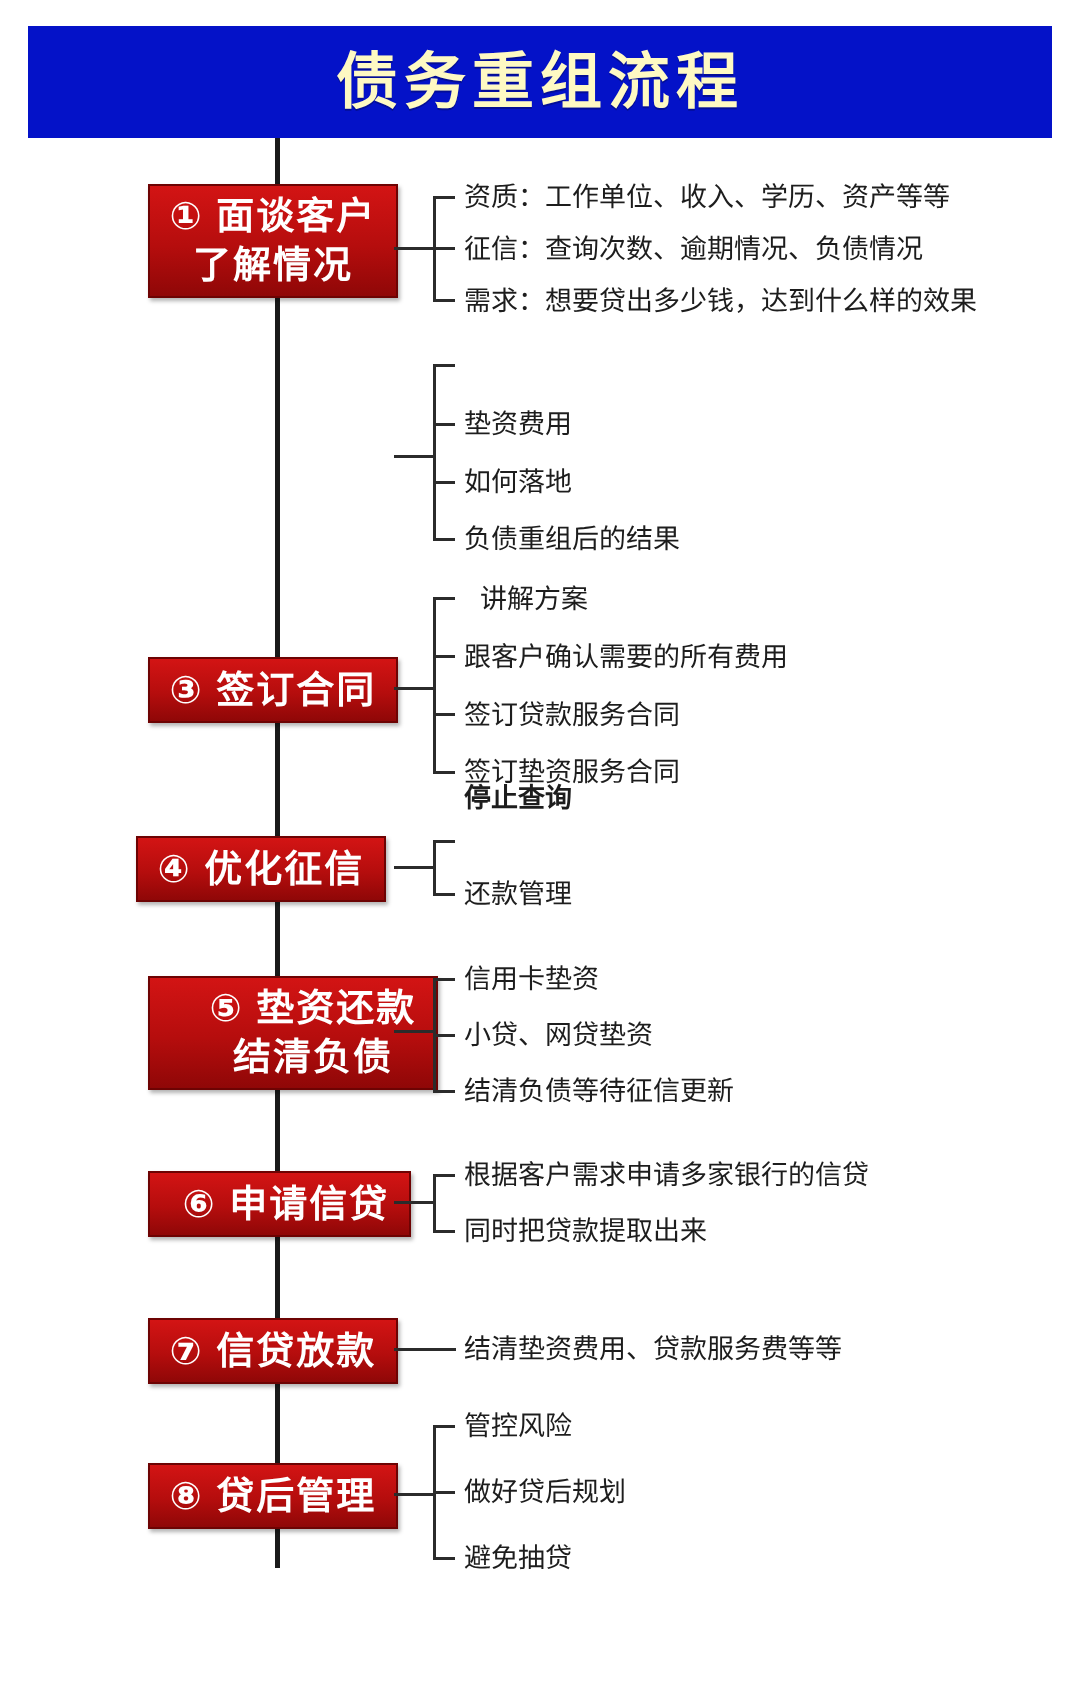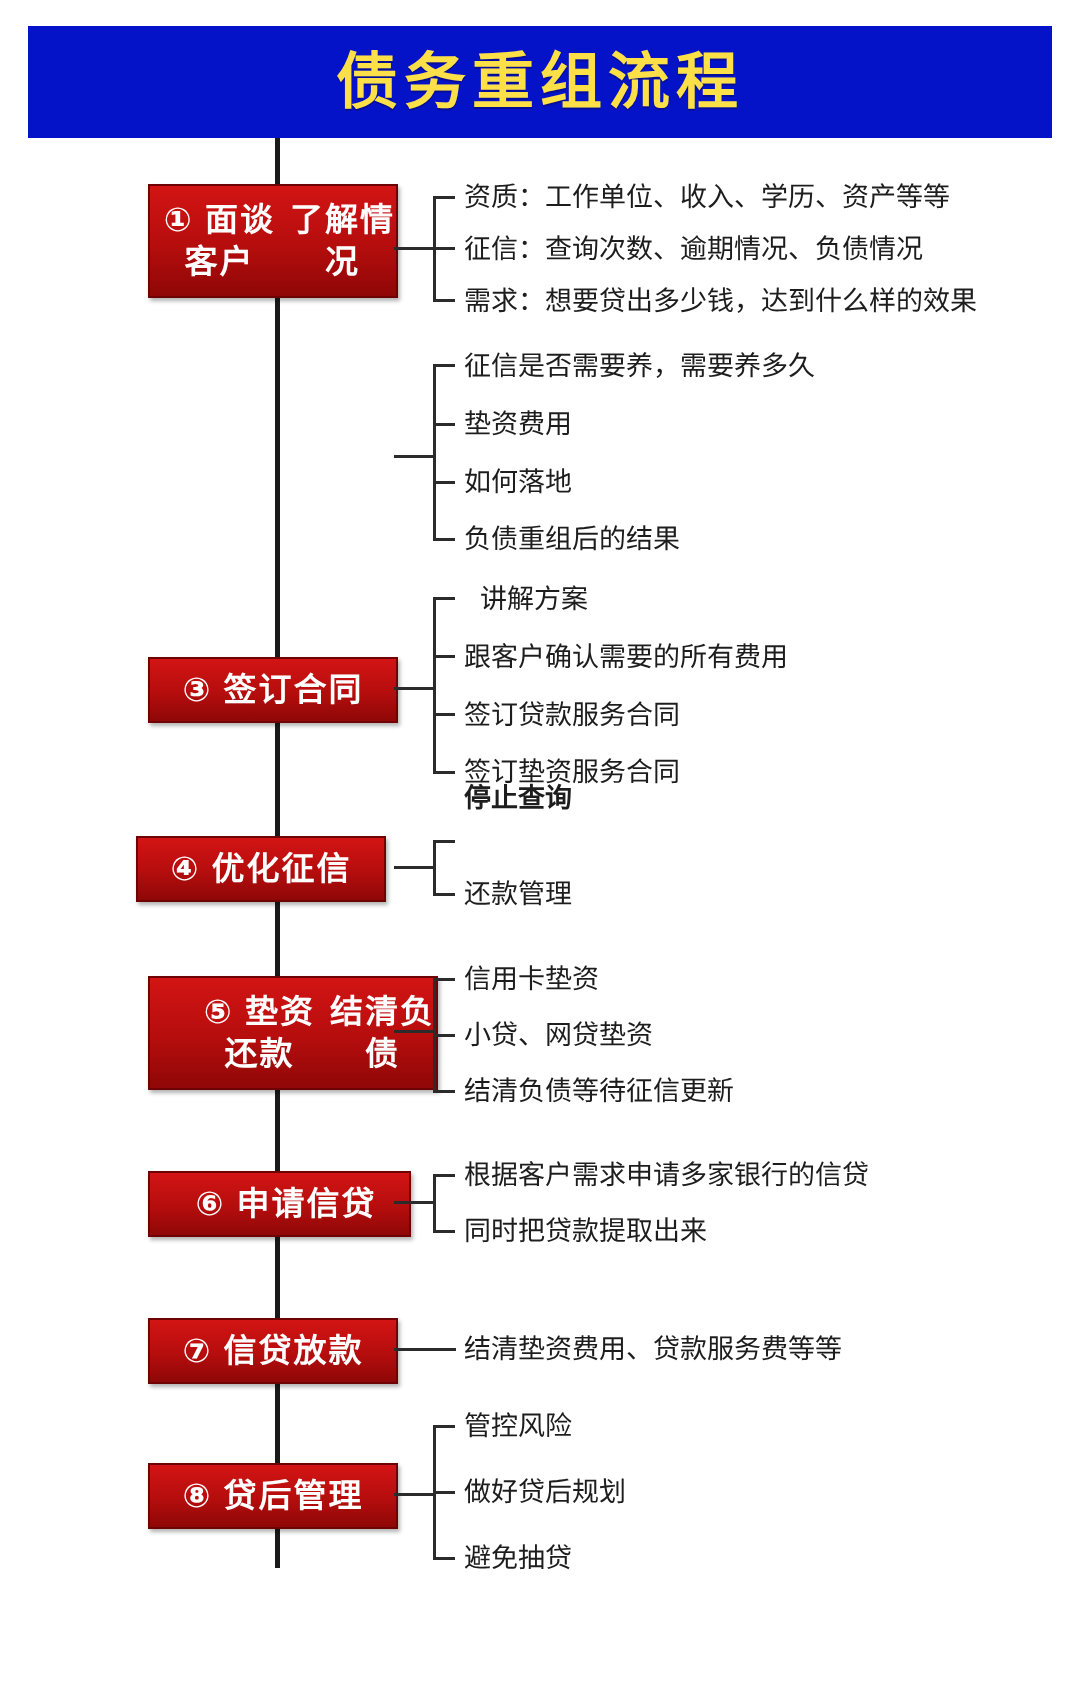--- a/index.html
+++ b/index.html
@@ -24,21 +24,21 @@
     left: 28px;
     top: 26px;
     width: 1024px;
     height: 112px;
     background: #0412c8;
     display: flex;
     align-items: center;
     justify-content: center;
   }
   .title-text {
-    color: #fde047;
+    color: #fef9c3;
     font-size: 62px;
     font-weight: bold;
     letter-spacing: 6px;
     line-height: 1;
     text-shadow: 0 2px 0 rgba(0,0,0,.25);
   }
 
   
   .spine {
     position: absolute;
@@ -49,24 +49,24 @@
   }
 
   
   .step-box {
     position: absolute;
     background: linear-gradient(180deg, #d31414 0%, #b50d0d 55%, #8f0707 100%);
     border: 2px solid #6d0303;
     box-shadow: 2px 3px 4px rgba(0,0,0,.30);
     color: #ffffff;
     display: flex;
-    flex-direction: row;
+    flex-direction: column;
     align-items: center;
     justify-content: center;
-    font-size: 33px;
+    font-size: 38px;
     font-weight: bold;
     letter-spacing: 2px;
     line-height: 1.28;
     text-align: center;
   }
   .step-box .line2 { display: block; }
 
   
   .h-connector {
     position: absolute;
@@ -118,21 +118,20 @@
   <div class="detail" style="left:464px; top:184px;">资质：工作单位、收入、学历、资产等等</div>
   <div class="detail" style="left:464px; top:288px;">需求：想要贷出多少钱，达到什么样的效果</div>
   <div class="detail" style="left:464px; top:236px;">征信：查询次数、逾期情况、负债情况</div>
 
   <div class="h-connector" style="left:394px; top:455px; width:40px;"></div>
   <div class="bracket-v" style="left:433px; top:364px; height:175px;"></div>
   <div class="bracket-h" style="left:433px; top:364px; width:22px;"></div>
   <div class="bracket-h" style="left:433px; top:423px; width:22px;"></div>
   <div class="bracket-h" style="left:433px; top:481px; width:22px;"></div>
   <div class="bracket-h" style="left:433px; top:538px; width:22px;"></div>
-  <div class="detail" style="left:464px; top:353px;">征信是否需要养，需要养多久</div>
   <div class="detail" style="left:464px; top:411px;">垫资费用</div>
   <div class="detail" style="left:464px; top:469px;">如何落地</div>
   <div class="detail" style="left:464px; top:526px;">负债重组后的结果</div>
 
   <div class="step-box" style="left:148px; top:657px; width:246px; height:62px;">
     <span>
       <span>③</span>&nbsp;<span>签订合同</span>
     </span>
   </div>
   <div class="h-connector" style="left:394px; top:687px; width:40px;"></div>

